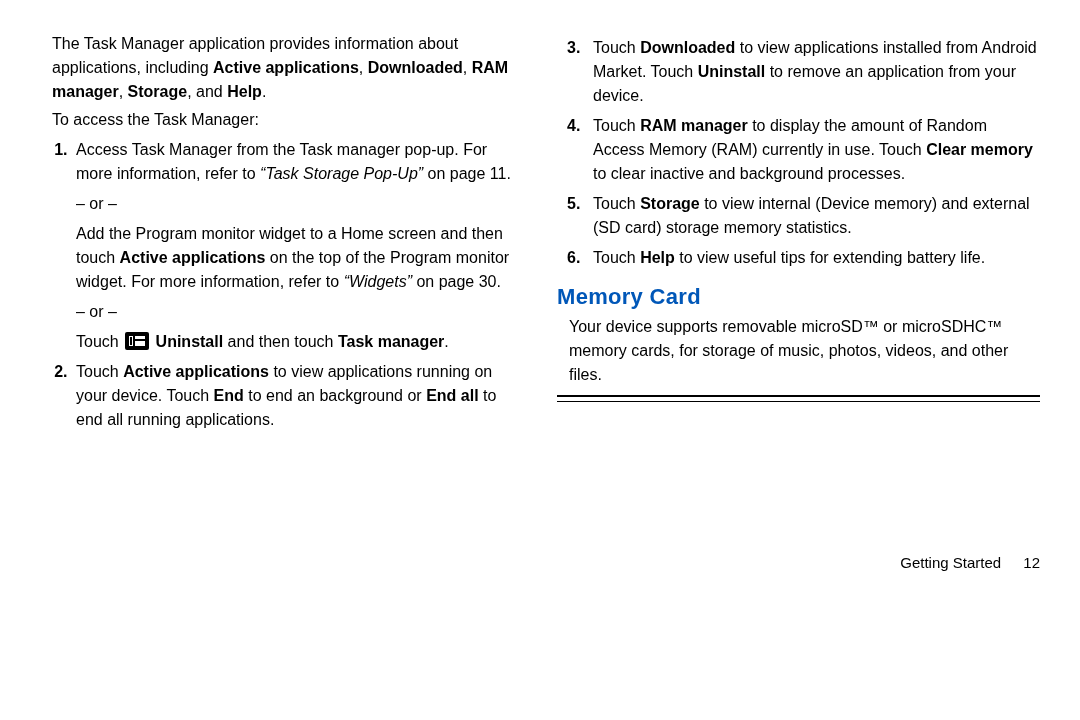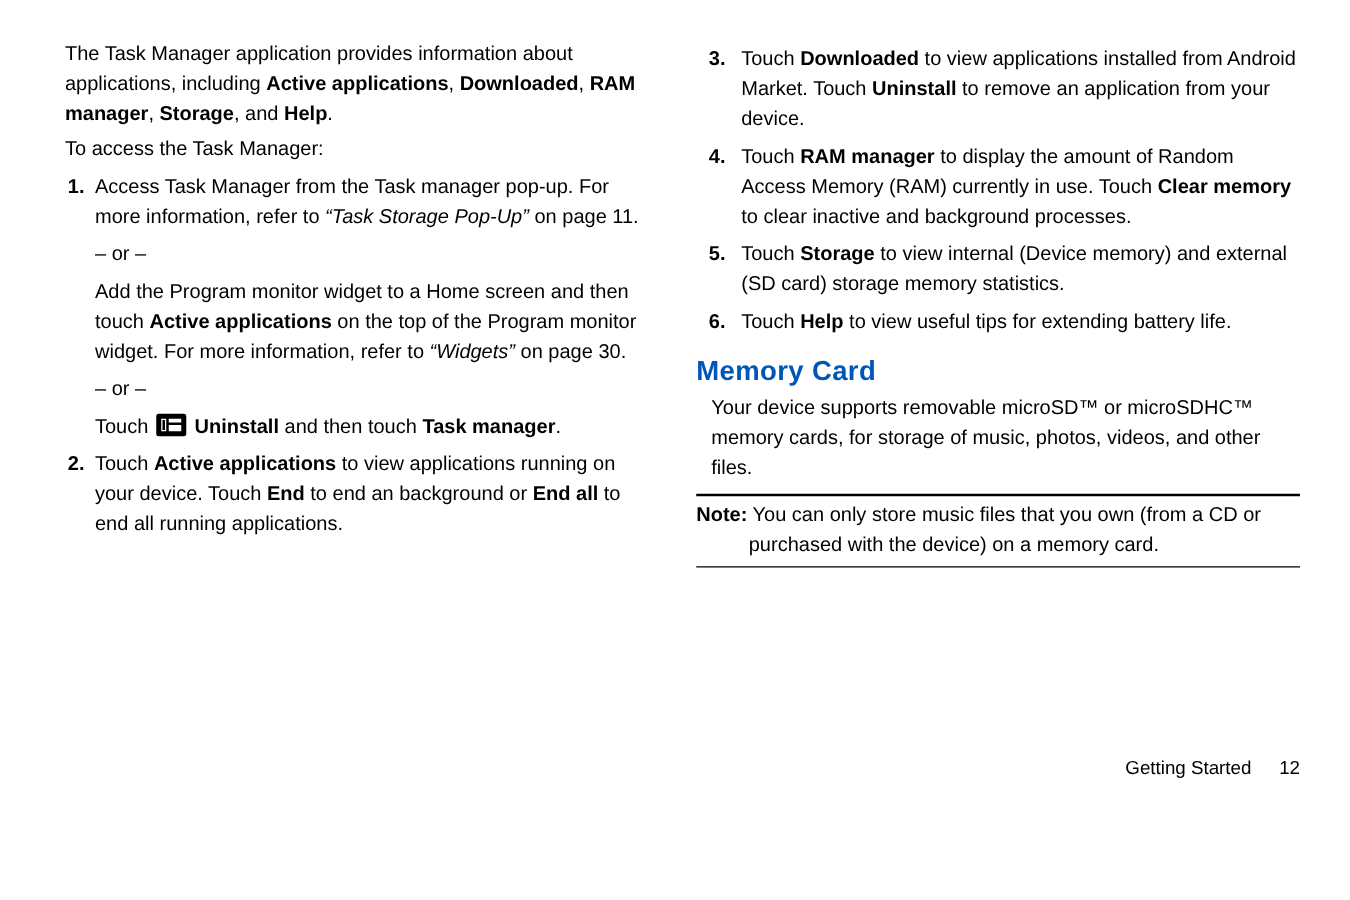--- a/index.html
+++ b/index.html
@@ -134,23 +134,20 @@
       </li>
       <li>
         <span>Touch </span><span class="b">Help</span><span> to view useful tips for extending battery life.</span>
       </li>
     </ol>
 
     <h2>Memory Card</h2>
     <p>Your device supports removable microSD™ or microSDHC™ memory cards, for storage of music, photos, videos, and other files.</p>
 
     <div class="rule"></div>
-    <div class="note-block">
-      <p><span class="b">Note:</span><span> You can only store music files that you own (from a CD or purchased with the device) on a memory card.</span></p>
-    </div>
     <div class="rule thin"></div>
 
     <div class="footer">
       <span>Getting Started</span>
       <span class="pgnum">12</span>
     </div>
   </div>
 </div>
 
 </body></html>

